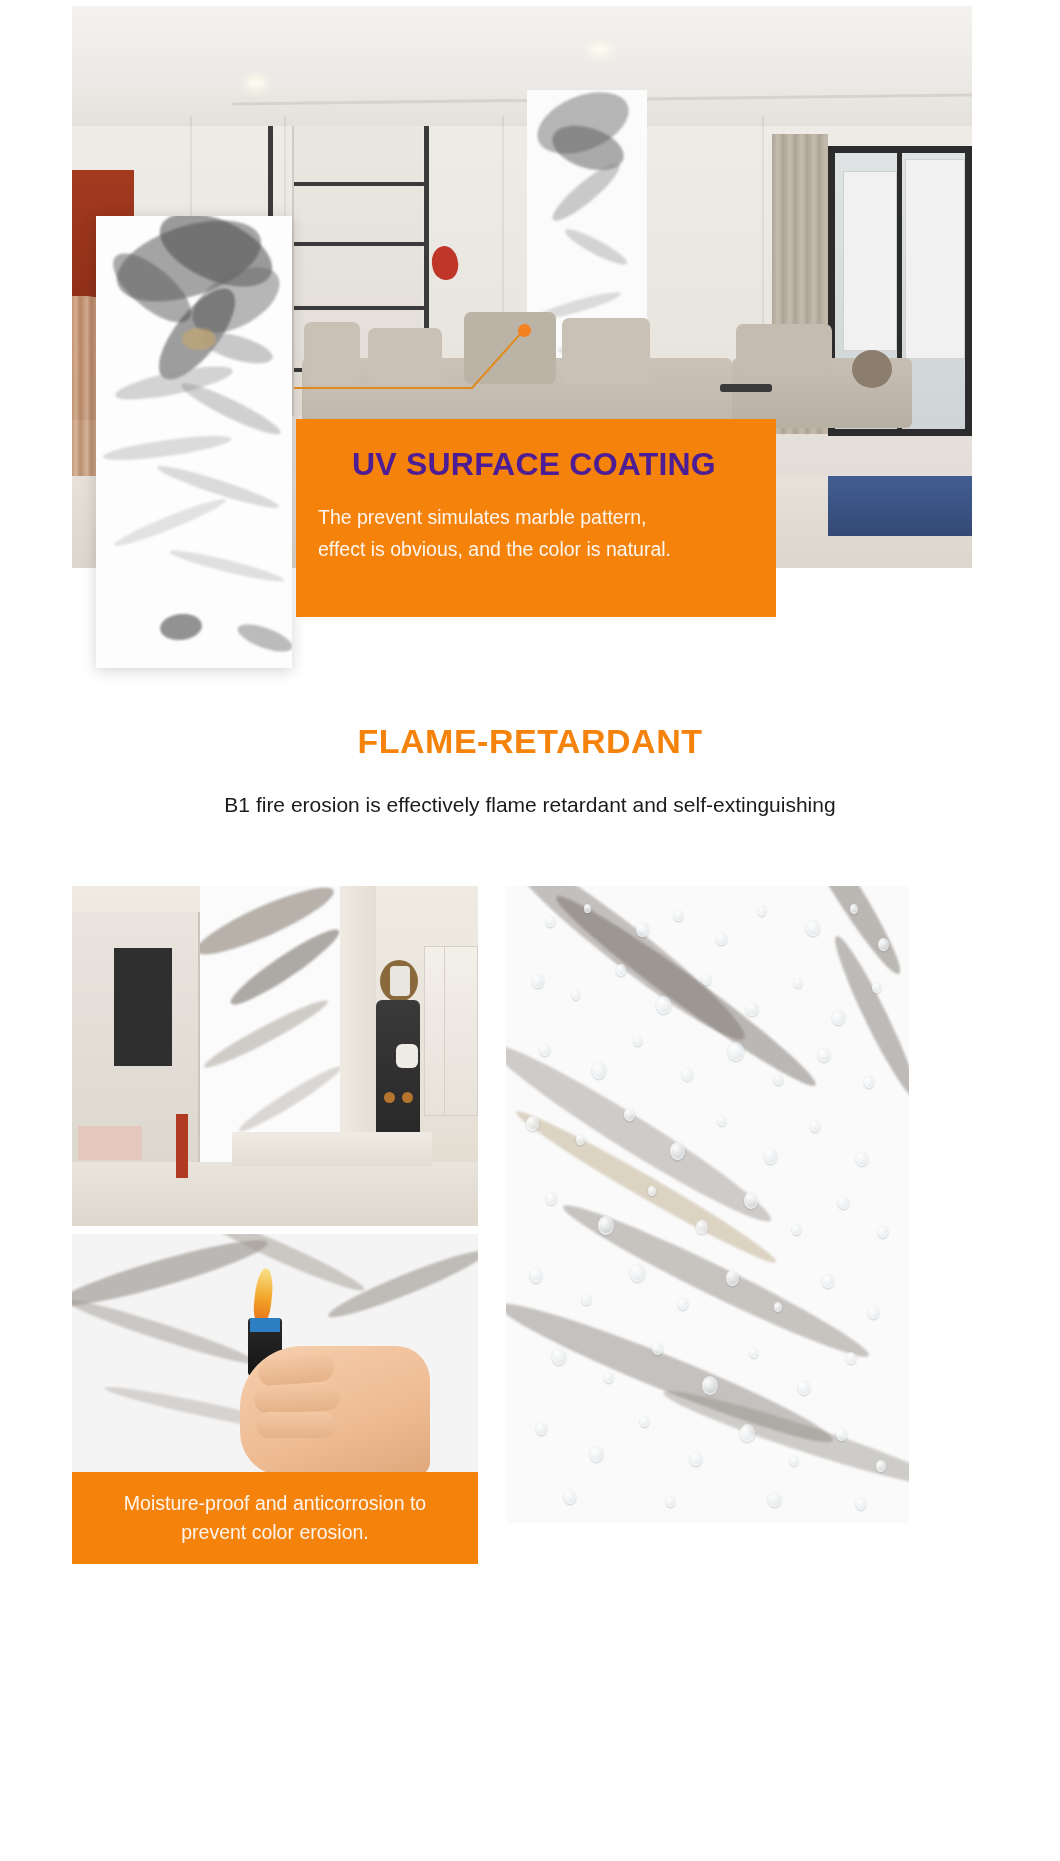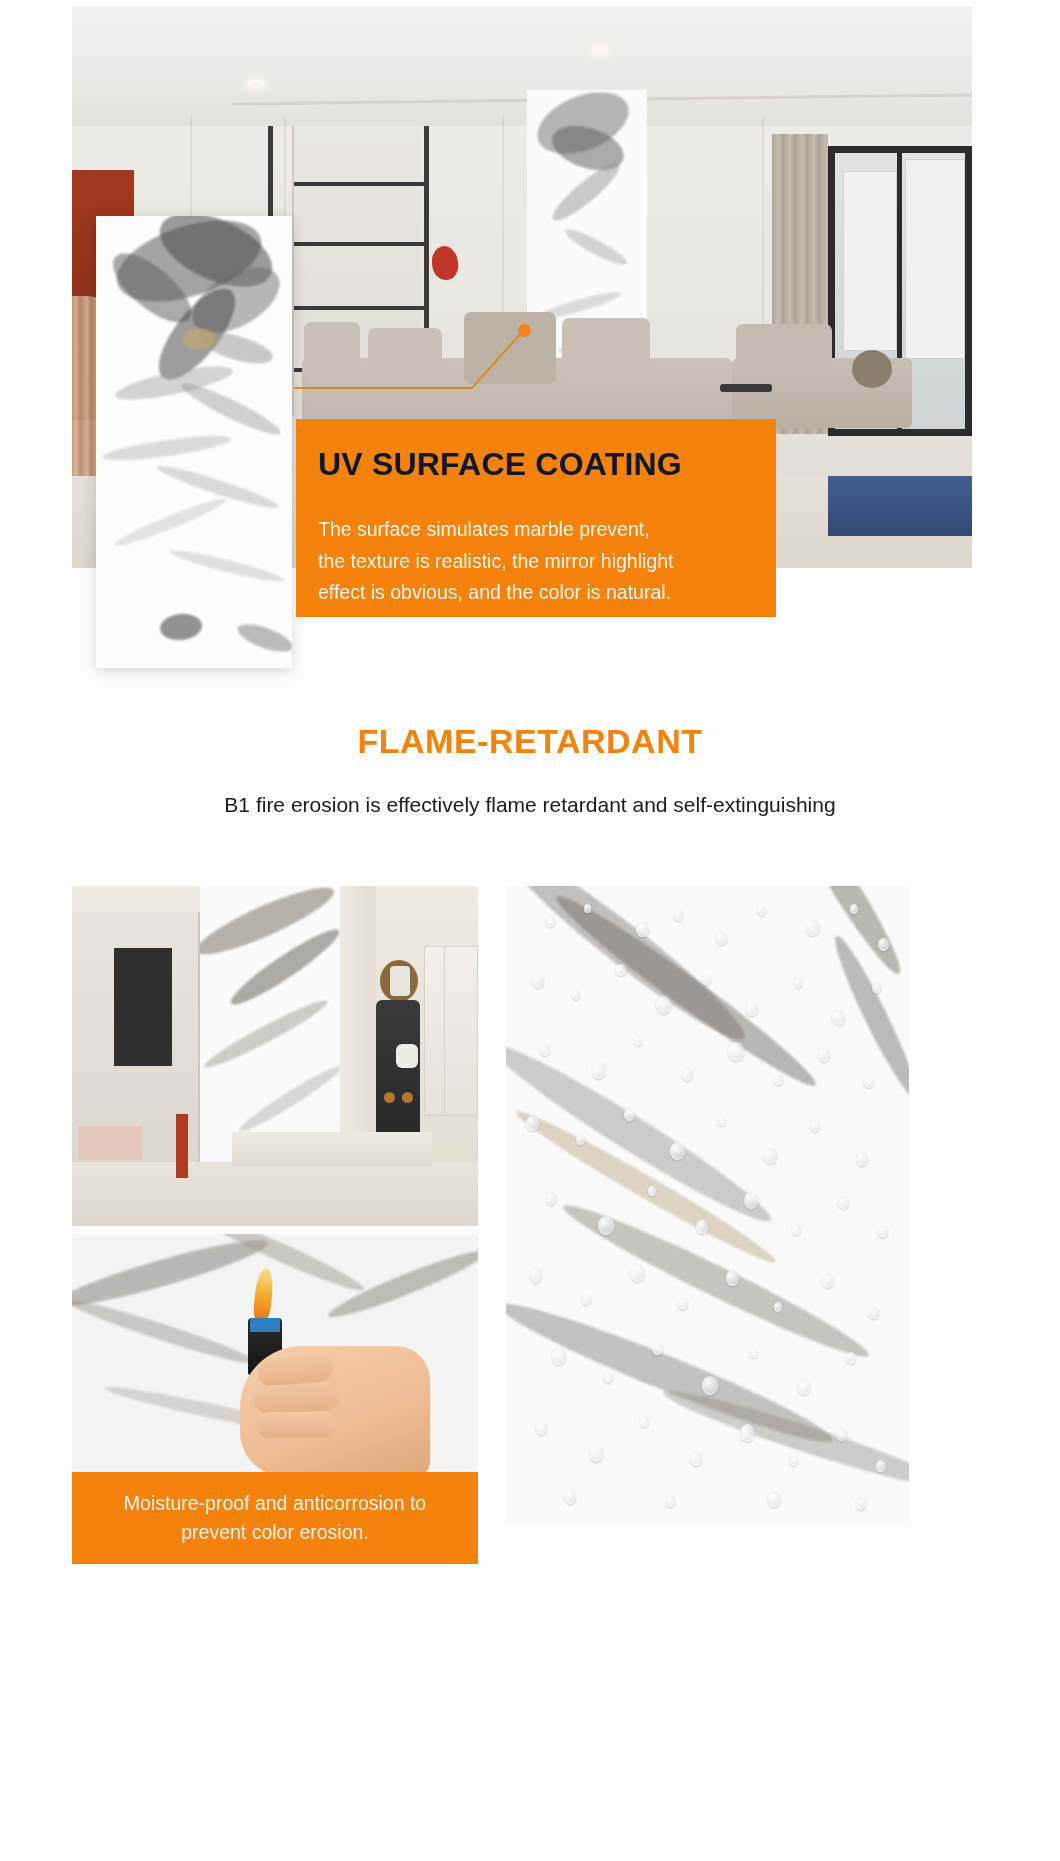--- a/index.html
+++ b/index.html
@@ -82,22 +82,22 @@
     position:absolute; left:518px; top:324px; width:13px; height:13px;
     border-radius:50%; background:#F5811F; z-index:8;
   }
 
   
   .hero-caption {
     position:absolute; left:296px; top:419px; width:480px; height:198px;
     background:#F5820A; z-index:9; padding:28px 26px 0 22px;
   }
   .hero-caption h2 {
-    font-size:32px; font-weight:bold; color:#0f172a; letter-spacing:.2px;
-    line-height:1.1; margin-bottom:32px;
+    font-size:32px; font-weight:bold; color:#4c1d95; letter-spacing:.2px;
+    line-height:1.1; margin-bottom:20px;text-align:center;
   }
   .hero-caption p {
     font-size:19.5px; color:#fdf6ef; line-height:1.62; font-weight:400;
   }
 
   
   .flame { position:absolute; left:0; top:700px; width:1060px; height:180px; text-align:center; }
   .flame h2 {
     font-size:34px; font-weight:bold; color:#F5820A; letter-spacing:.5px;
     margin-top:22px;
@@ -257,22 +257,21 @@
       <div class="mstreak" style="left:58px;top:264px;width:128px;height:14px;background:#9e9e9e;opacity:.36;transform:rotate(18deg);"></div>
       <div class="mstreak" style="left:14px;top:300px;width:120px;height:13px;background:#adadad;opacity:.33;transform:rotate(-22deg);"></div>
       <div class="mstreak" style="left:72px;top:344px;width:118px;height:12px;background:#a2a2a2;opacity:.32;transform:rotate(14deg);"></div>
       <div class="mstreak" style="left:64px;top:398px;width:42px;height:26px;background:#3b3b3b;opacity:.55;transform:rotate(-6deg);"></div>
       <div class="mstreak" style="left:140px;top:412px;width:58px;height:20px;background:#6d6d6d;opacity:.45;transform:rotate(20deg);"></div>
       <div class="mstreak" style="left:86px;top:112px;width:34px;height:22px;background:#c9a96b;opacity:.6;"></div>
     </div>
 
     <div class="hero-caption">
       <h2>UV SURFACE COATING</h2>
-      <p>The surface simulates marble prevent,</p>
-      <p>the texture is realistic, the mirror highlight</p>
+      <p>The prevent simulates marble pattern,</p>
       <p>effect is obvious, and the color is natural.</p>
     </div>
   </section>
 
   <section class="flame">
     <h2>FLAME-RETARDANT</h2>
     <p>B1 fire erosion is effectively flame retardant and self-extinguishing</p>
   </section>
 
   <section class="gallery">

